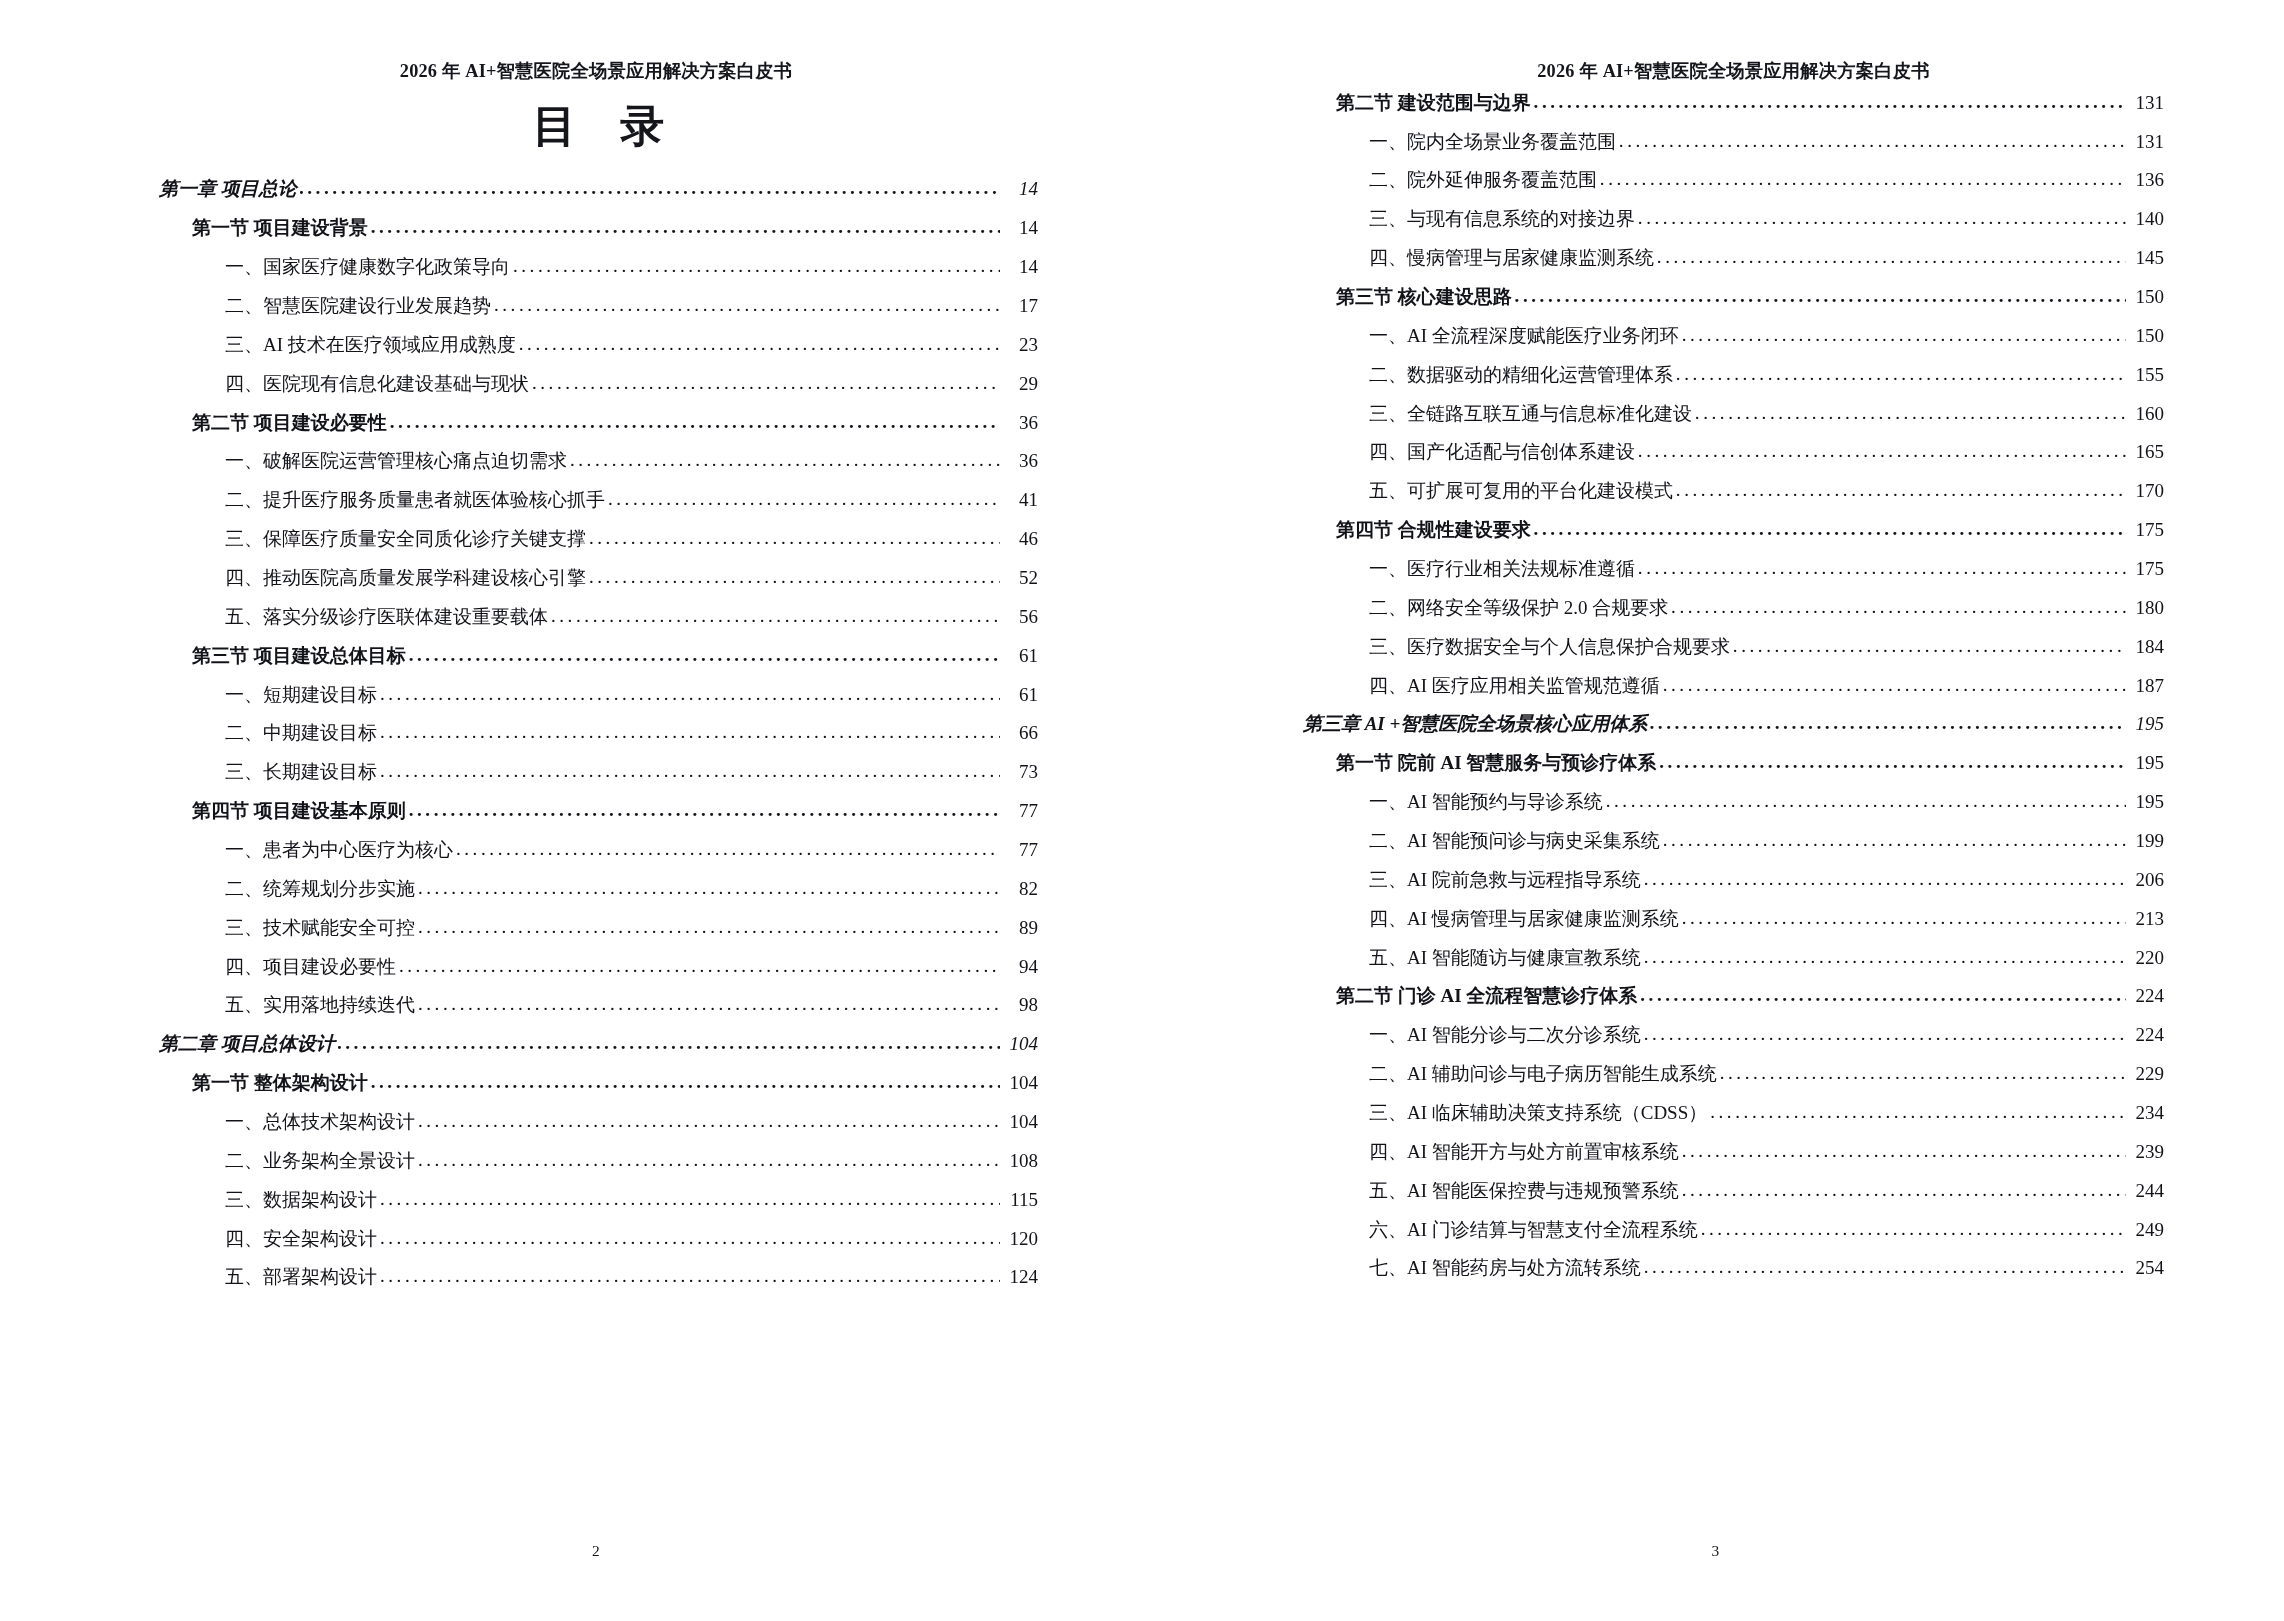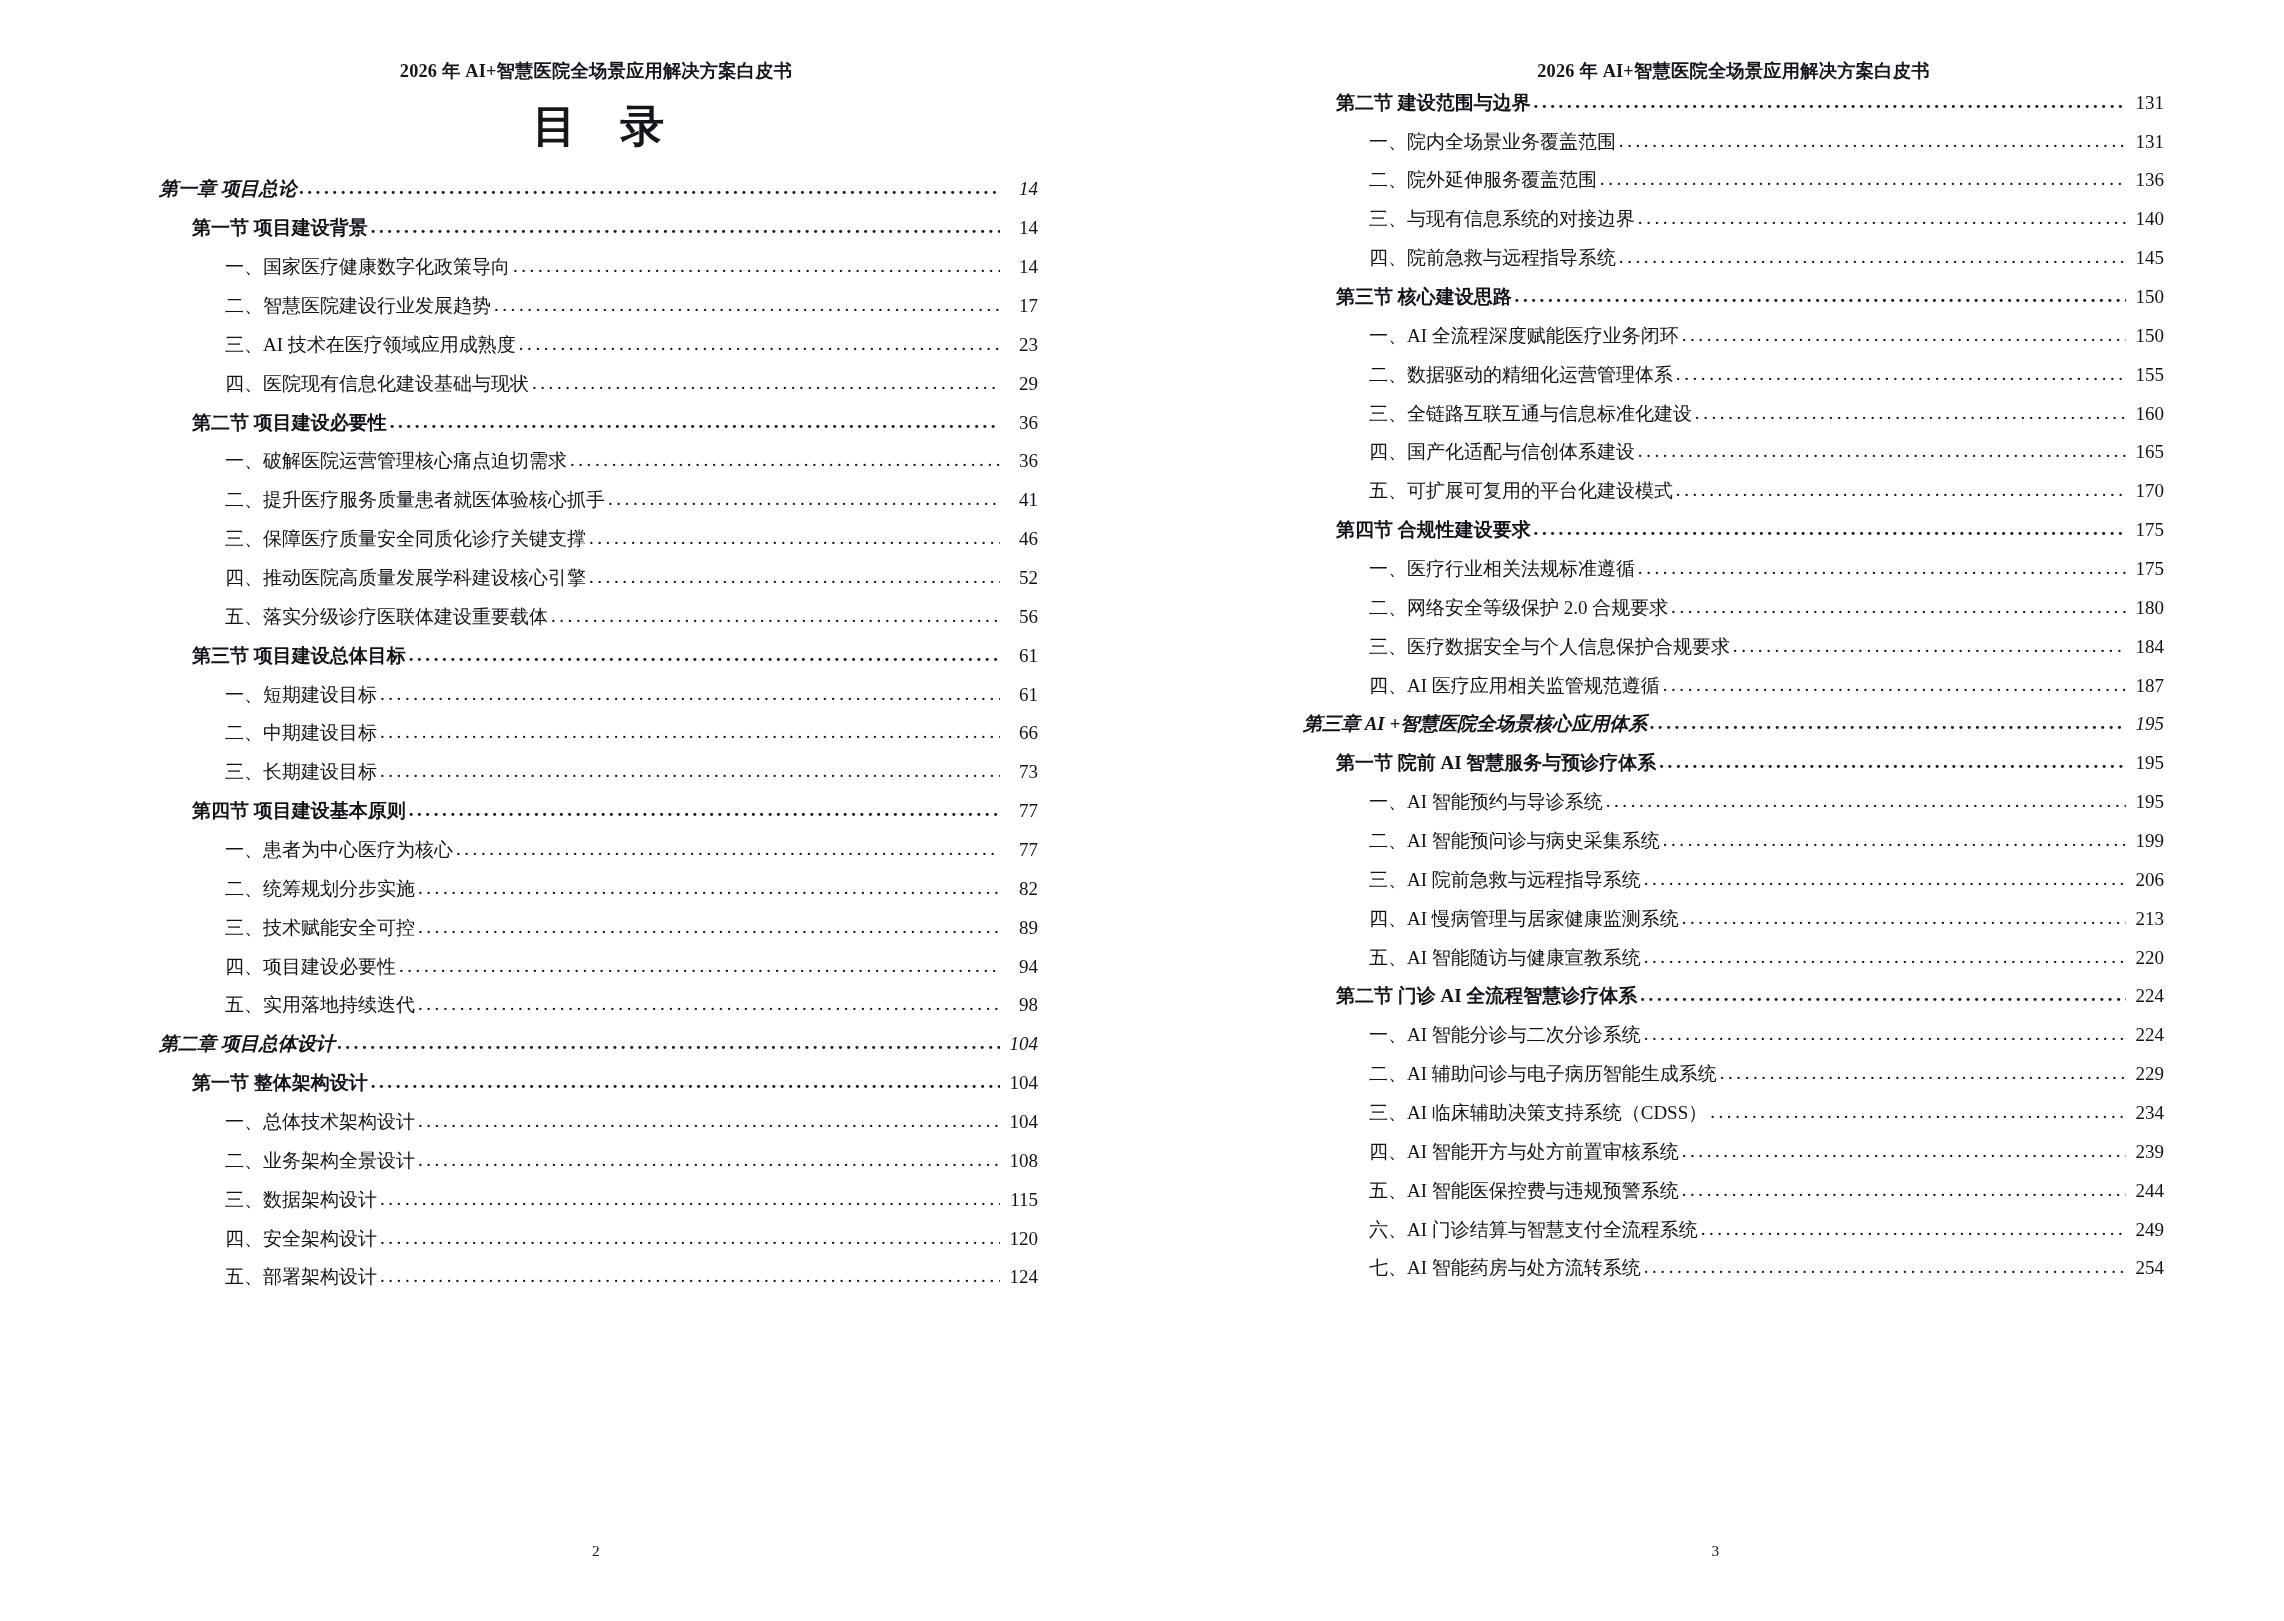--- a/index.html
+++ b/index.html
@@ -285,21 +285,21 @@
           <span class="toc-label">二、院外延伸服务覆盖范围</span>
           <span class="toc-dots"></span>
           <span class="toc-page">136</span>
         </li>
         <li class="toc-entry lvl-3">
           <span class="toc-label">三、与现有信息系统的对接边界</span>
           <span class="toc-dots"></span>
           <span class="toc-page">140</span>
         </li>
         <li class="toc-entry lvl-3">
-          <span class="toc-label">四、院前急救与远程指导系统</span>
+          <span class="toc-label">四、慢病管理与居家健康监测系统</span>
           <span class="toc-dots"></span>
           <span class="toc-page">145</span>
         </li>
         <li class="toc-entry lvl-2">
           <span class="toc-label">第三节  核心建设思路</span>
           <span class="toc-dots"></span>
           <span class="toc-page">150</span>
         </li>
         <li class="toc-entry lvl-3">
           <span class="toc-label">一、AI 全流程深度赋能医疗业务闭环</span>

